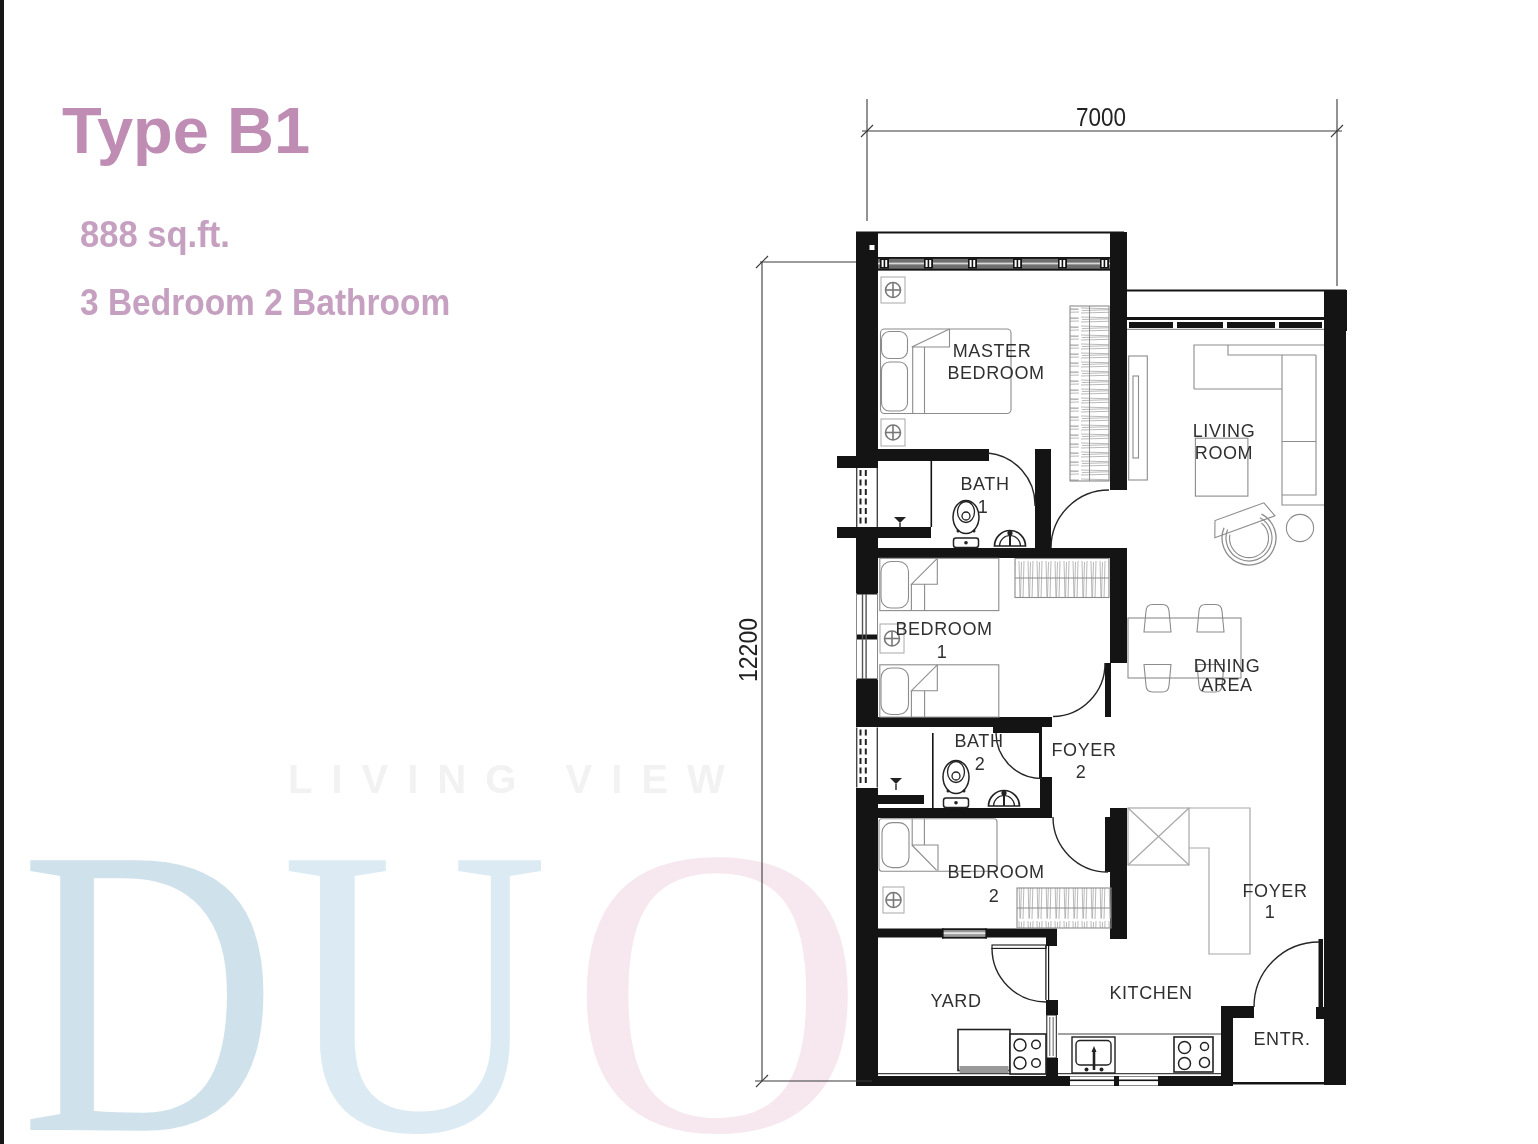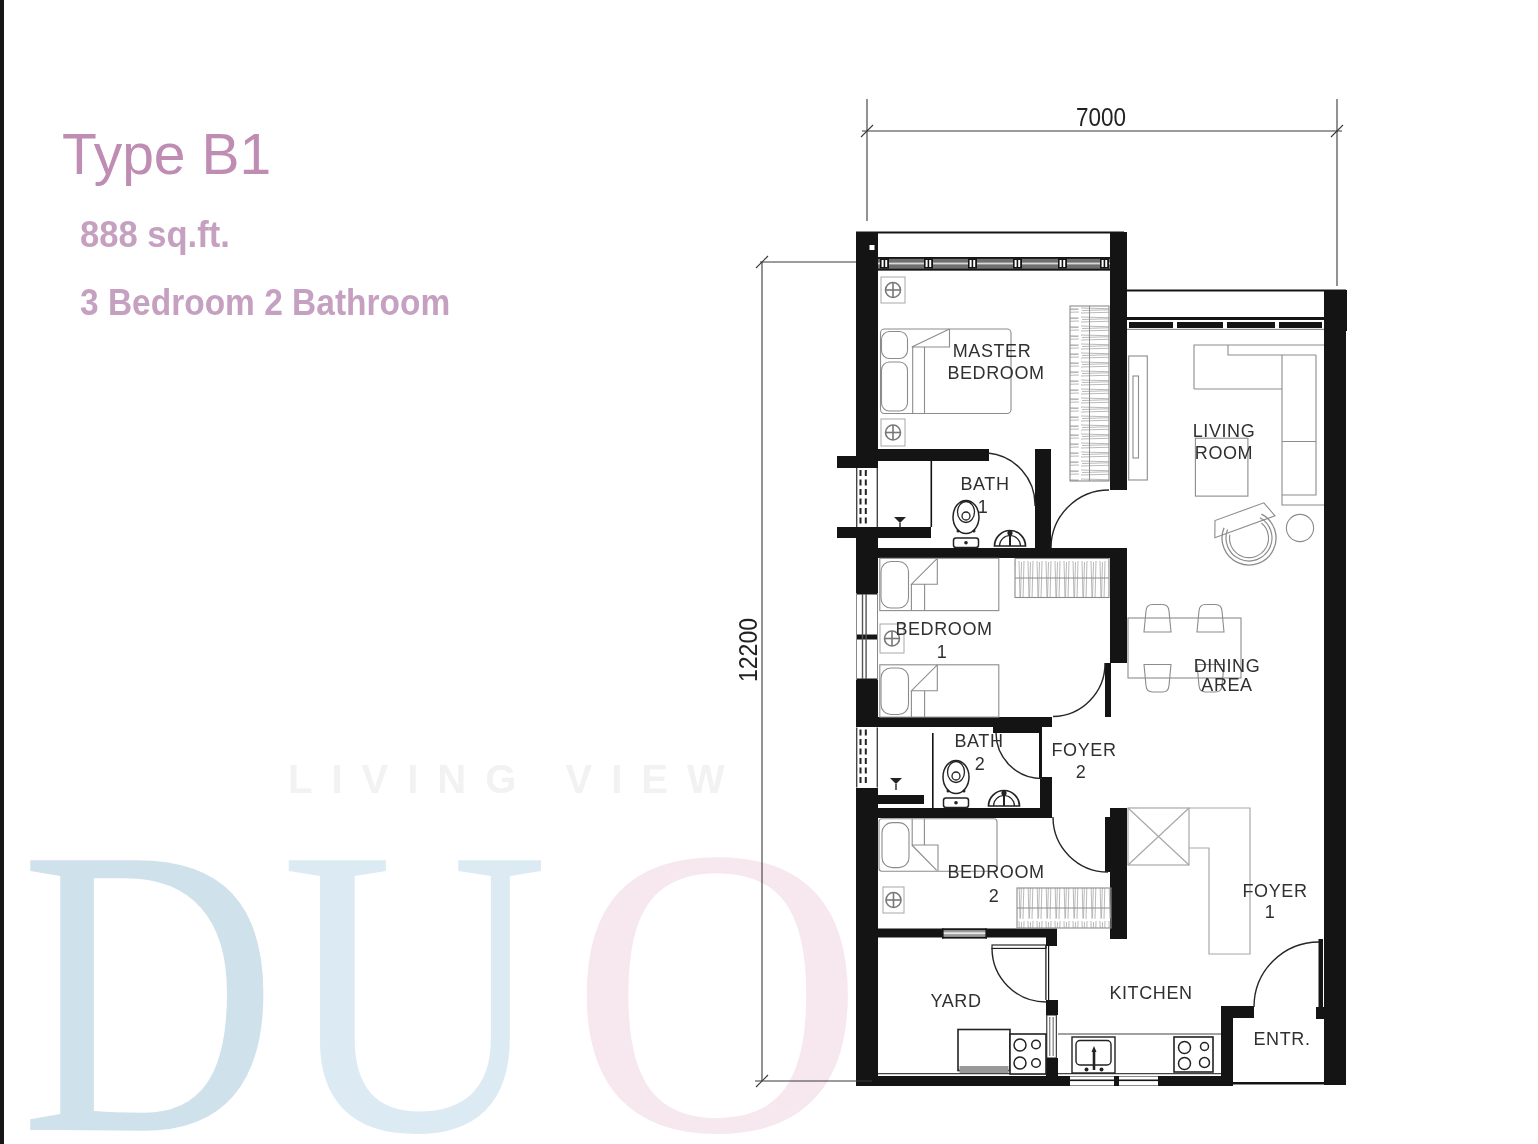--- a/index.html
+++ b/index.html
@@ -13,21 +13,21 @@
 <div class="abs" style="left:288px;top:757px;font-size:40px;font-weight:bold;letter-spacing:19px;color:#f2f2f2;">LIVING VIEW</div>
 
 <div class="abs" style="left:20px;top:785px;font-family:'Liberation Serif',serif;font-size:412px;line-height:1;color:#cfe1eb;transform:scaleX(0.866);transform-origin:left top;">D</div>
 
 <div class="abs" style="left:281px;top:785px;font-family:'Liberation Serif',serif;font-size:412px;line-height:1;color:#dcebf3;transform:scaleX(0.90);transform-origin:left top;">U</div>
 
 <div class="abs" style="left:570px;top:785px;font-family:'Liberation Serif',serif;font-size:412px;line-height:1;color:#f6e8ee;transform:scaleX(0.99);transform-origin:left top;">O</div>
 
 <div class="abs" style="left:0;top:0;width:4px;height:1144px;background:#161616;"></div>
 
-<div class="abs" style="left:62px;top:93px;font-size:57px;font-weight:normal;color:#bf8db4;margin-top:28px;">Type&nbsp;B1</div>
+<div class="abs" style="left:62px;top:93px;font-size:65px;font-weight:bold;color:#bf8db4;">Type&nbsp;B1</div>
 
 <div class="abs" style="left:80px;top:214px;font-size:36px;font-weight:bold;color:#c6a0c0;transform:scaleX(0.96);transform-origin:left top;">888 sq.ft.</div>
 
 <div class="abs" style="left:80px;top:282px;font-size:36px;font-weight:bold;color:#c6a0c0;transform:scaleX(0.93);transform-origin:left top;">3 Bedroom 2 Bathroom</div>
 
 <svg class="abs" style="left:0;top:0;" width="1538" height="1144" viewBox="0 0 1538 1144">
 <defs>
 <pattern id="hv" width="9" height="40" patternUnits="userSpaceOnUse">
   <path d="M2,1 L3,39 M4.5,2 L3.5,38 M7,1 L6,39" stroke="#ababab" stroke-width="0.85" fill="none"></path>
 </pattern>

